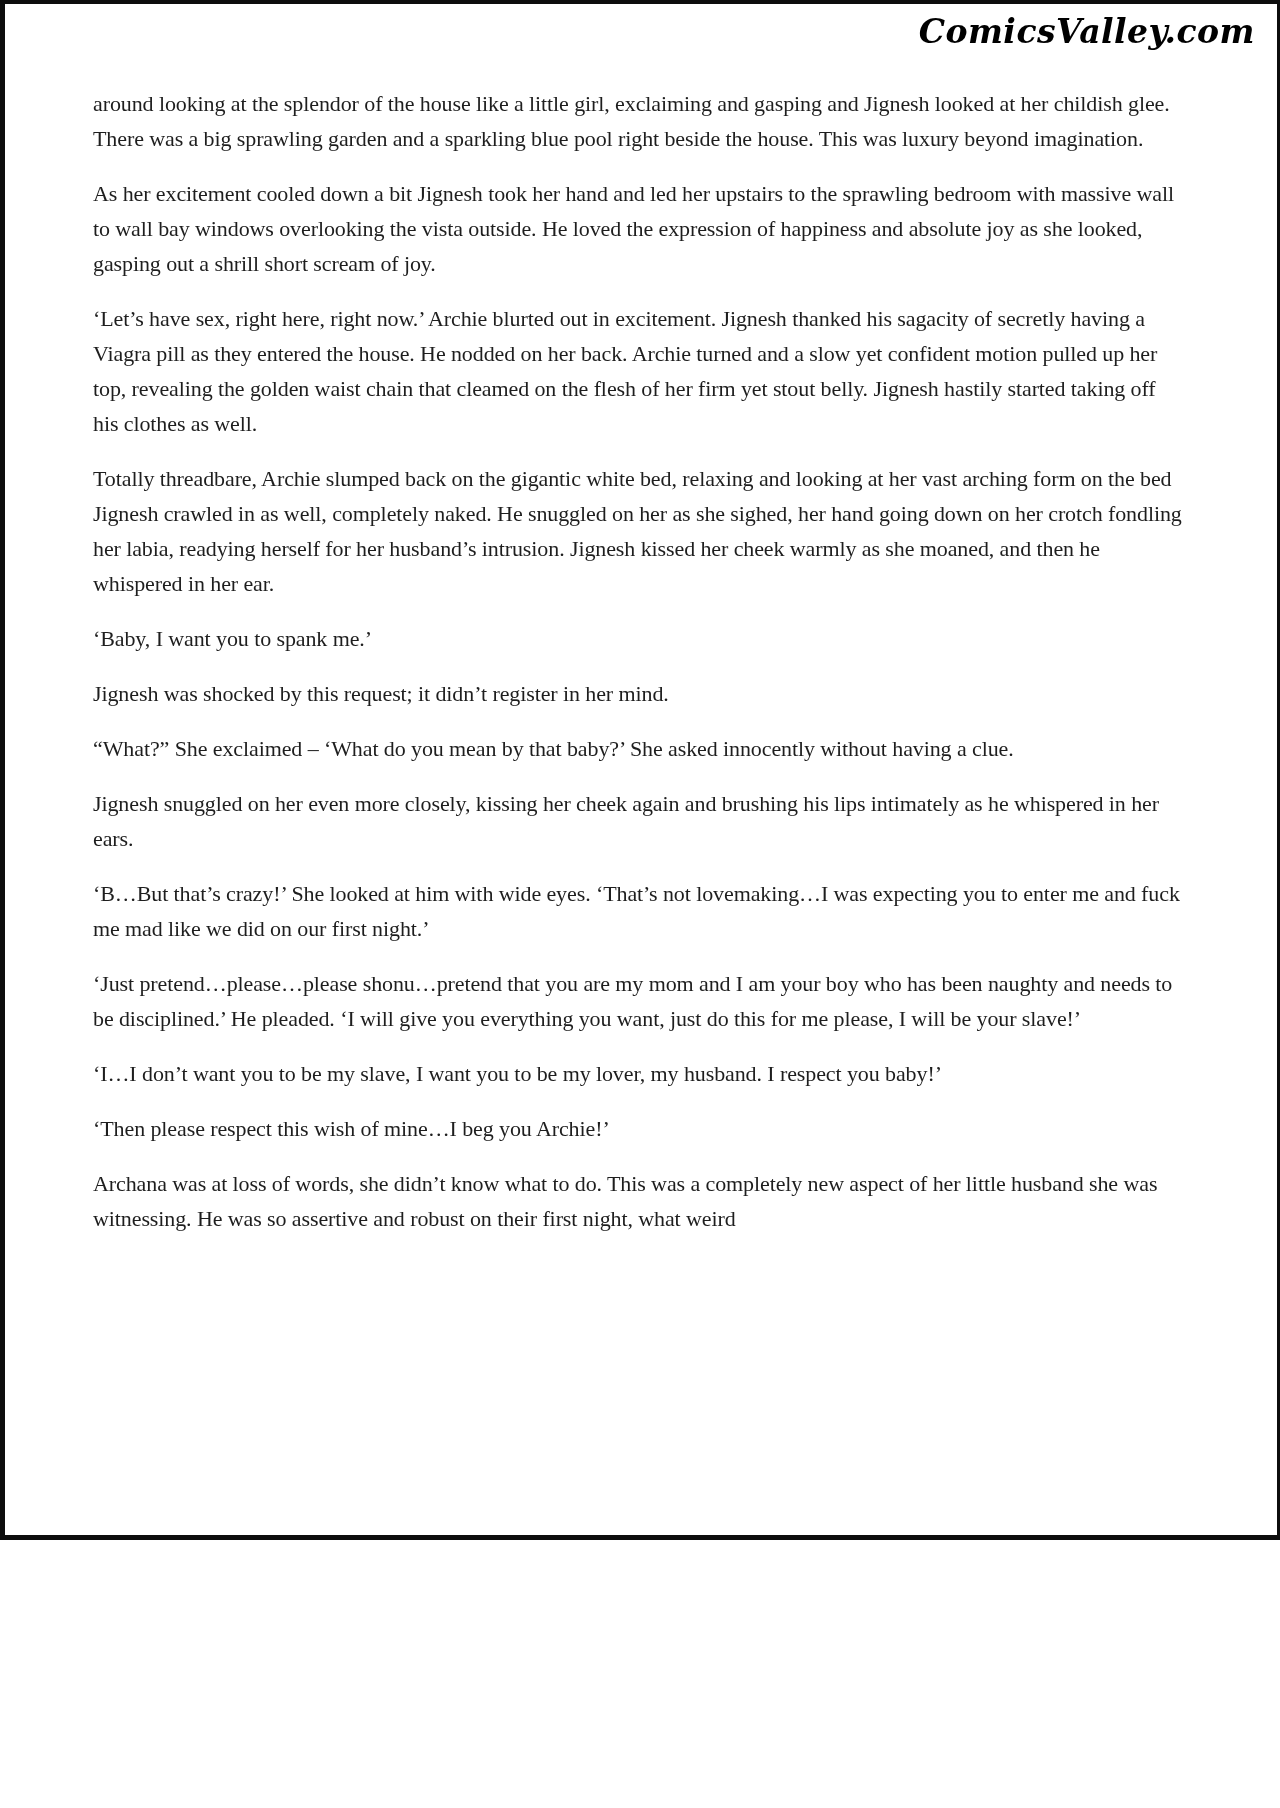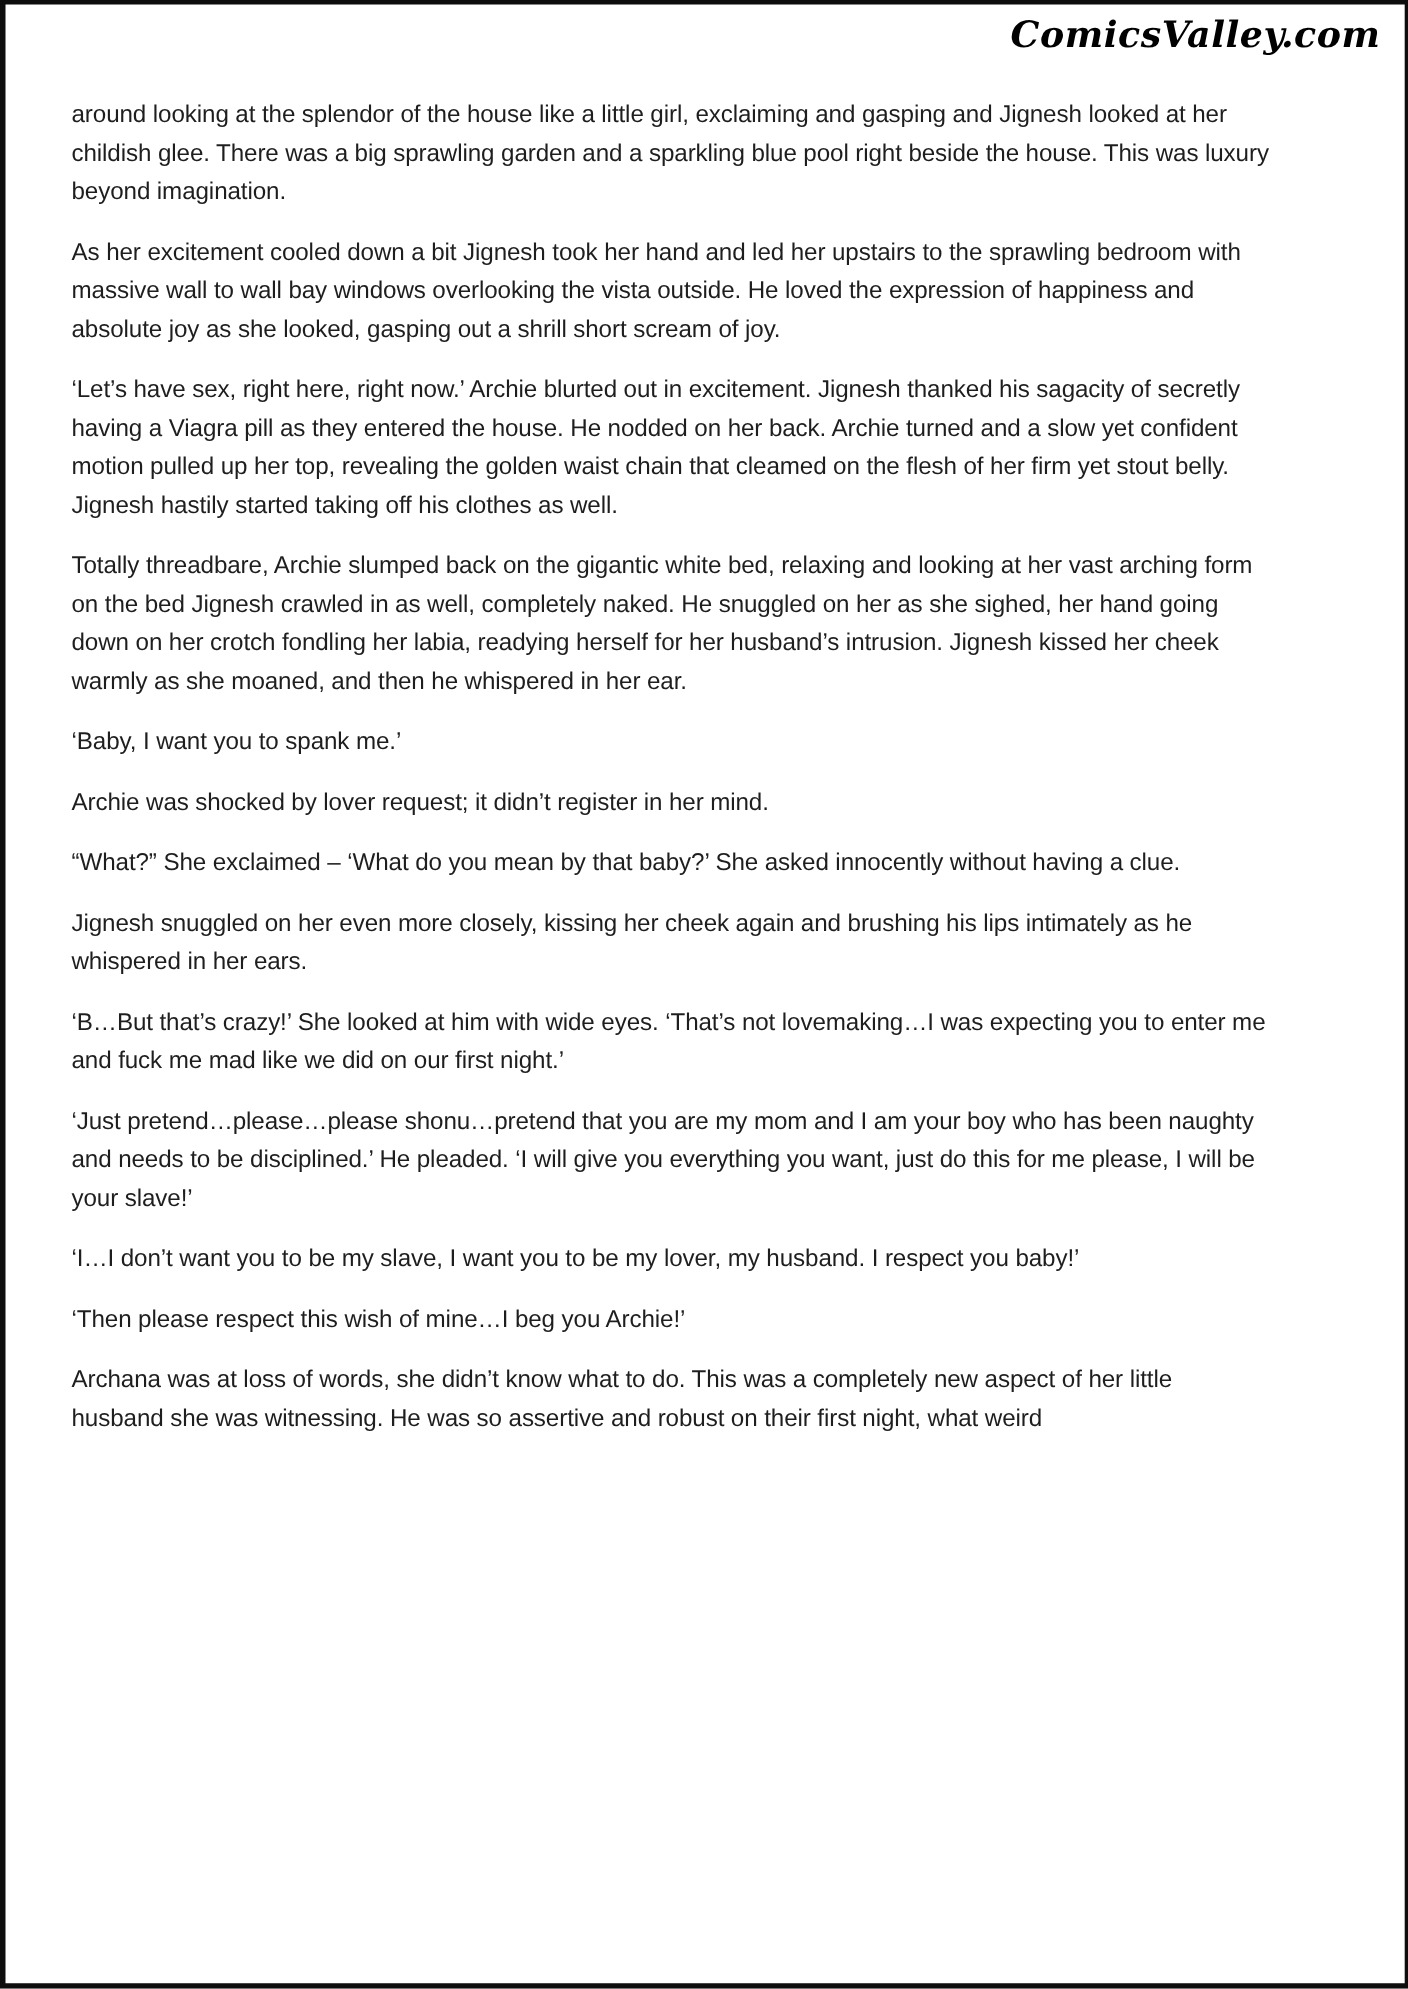--- a/index.html
+++ b/index.html
@@ -3,21 +3,21 @@
 <meta charset="utf-8">
 <style>
   html, body {
     margin: 0;
     padding: 0;
     background: #ffffff;
   }
   .page {
     position: relative;
     width: 1280px;
-    height: 1808px;
+    height: 1540px;
     box-sizing: border-box;
     background: #ffffff;
     border-style: solid;
     border-color: #0d0d0d;
     border-width: 4px 3px 5px 5px;
     overflow: hidden;
     font-family: "Liberation Sans", sans-serif;
   }
   .site-logo {
     position: absolute;
@@ -27,22 +27,23 @@
     font-style: italic;
     font-weight: 700;
     font-size: 33px;
     letter-spacing: 0.5px;
     color: #000000;
     white-space: nowrap;
   }
   .content {
     position: absolute;
     top: 82px;
-    left: 60px;
+    left: 88px;
     width: 1090px;
+    font-family: Liberation Serif, serif;
   }
   .content p {
     margin: 0 0 20px 0;
     font-size: 22px;
     line-height: 35px;
     letter-spacing: -0.1px;
     color: #1e1e1e;
     text-align: left;
   }
   .content p:last-child {
@@ -55,21 +56,21 @@
 <div class="page">
 
   <div class="site-logo">ComicsValley.com</div>
 
   <div class="content">
     <p>around looking at the splendor of the house like a little girl, exclaiming and gasping and Jignesh looked at her childish glee. There was a big sprawling garden and a sparkling blue pool right beside the house. This was luxury beyond imagination.</p>
     <p>As her excitement cooled down a bit Jignesh took her hand and led her upstairs to the sprawling bedroom with massive wall to wall bay windows overlooking the vista outside. He loved the expression of happiness and absolute joy as she looked, gasping out a shrill short scream of joy.</p>
     <p>‘Let’s have sex, right here, right now.’ Archie blurted out in excitement. Jignesh thanked his sagacity of secretly having a Viagra pill as they entered the house. He nodded on her back. Archie turned and a slow yet confident motion pulled up her top, revealing the golden waist chain that cleamed on the flesh of her firm yet stout belly. Jignesh hastily started taking off his clothes as well.</p>
     <p>Totally threadbare, Archie slumped back on the gigantic white bed, relaxing and looking at her vast arching form on the bed Jignesh crawled in as well, completely naked. He snuggled on her as she sighed, her hand going down on her crotch fondling her labia, readying herself for her husband’s intrusion. Jignesh kissed her cheek warmly as she moaned, and then he whispered in her ear.</p>
     <p>‘Baby, I want you to spank me.’</p>
-    <p>Archie was shocked by lover request; it didn’t register in her mind.</p>
+    <p>Jignesh was shocked by this request; it didn’t register in her mind.</p>
     <p>“What?” She exclaimed – ‘What do you mean by that baby?’ She asked innocently without having a clue.</p>
     <p>Jignesh snuggled on her even more closely, kissing her cheek again and brushing his lips intimately as he whispered in her ears.</p>
     <p>‘B…But that’s crazy!’ She looked at him with wide eyes. ‘That’s not lovemaking…I was expecting you to enter me and fuck me mad like we did on our first night.’</p>
     <p>‘Just pretend…please…please shonu…pretend that you are my mom and I am your boy who has been naughty and needs to be disciplined.’ He pleaded. ‘I will give you everything you want, just do this for me please, I will be your slave!’</p>
     <p>‘I…I don’t want you to be my slave, I want you to be my lover, my husband. I respect you baby!’</p>
     <p>‘Then please respect this wish of mine…I beg you Archie!’</p>
     <p>Archana was at loss of words, she didn’t know what to do. This was a completely new aspect of her little husband she was witnessing. He was so assertive and robust on their first night, what weird</p>
   </div>
 
 </div>

